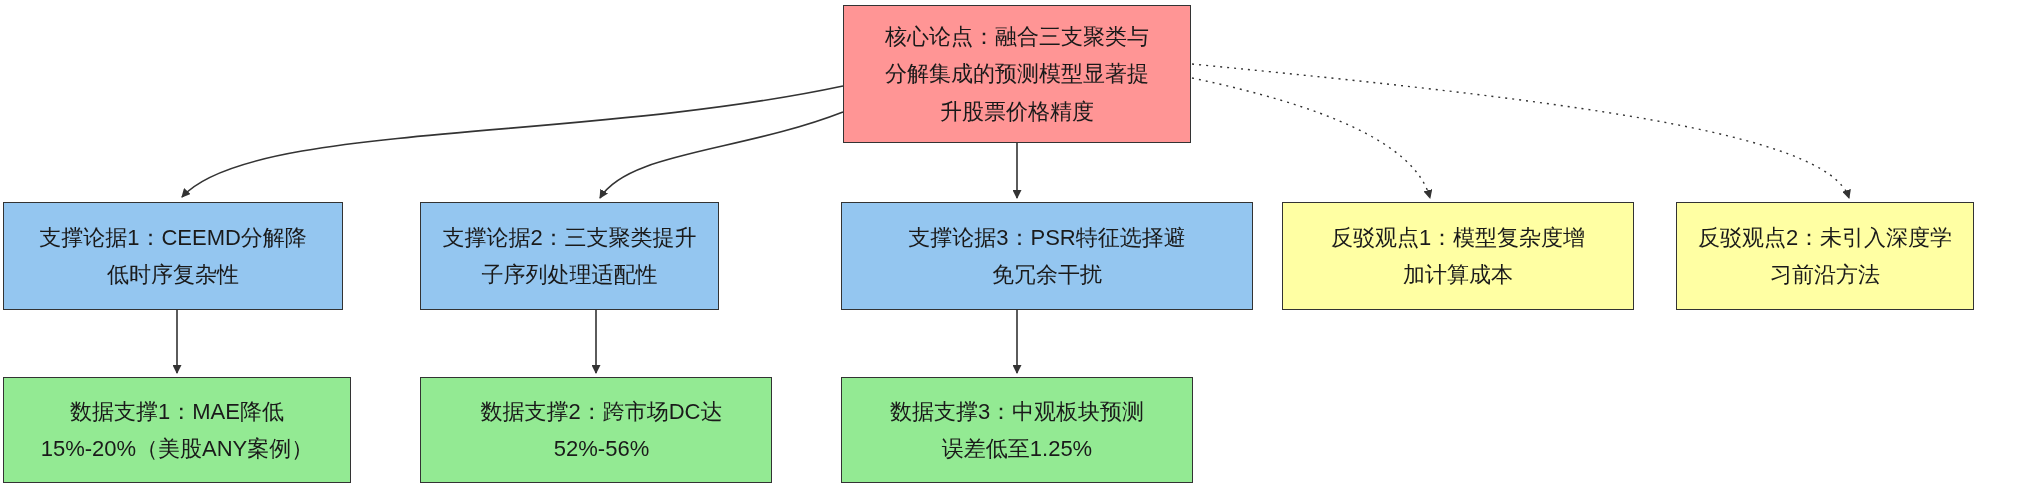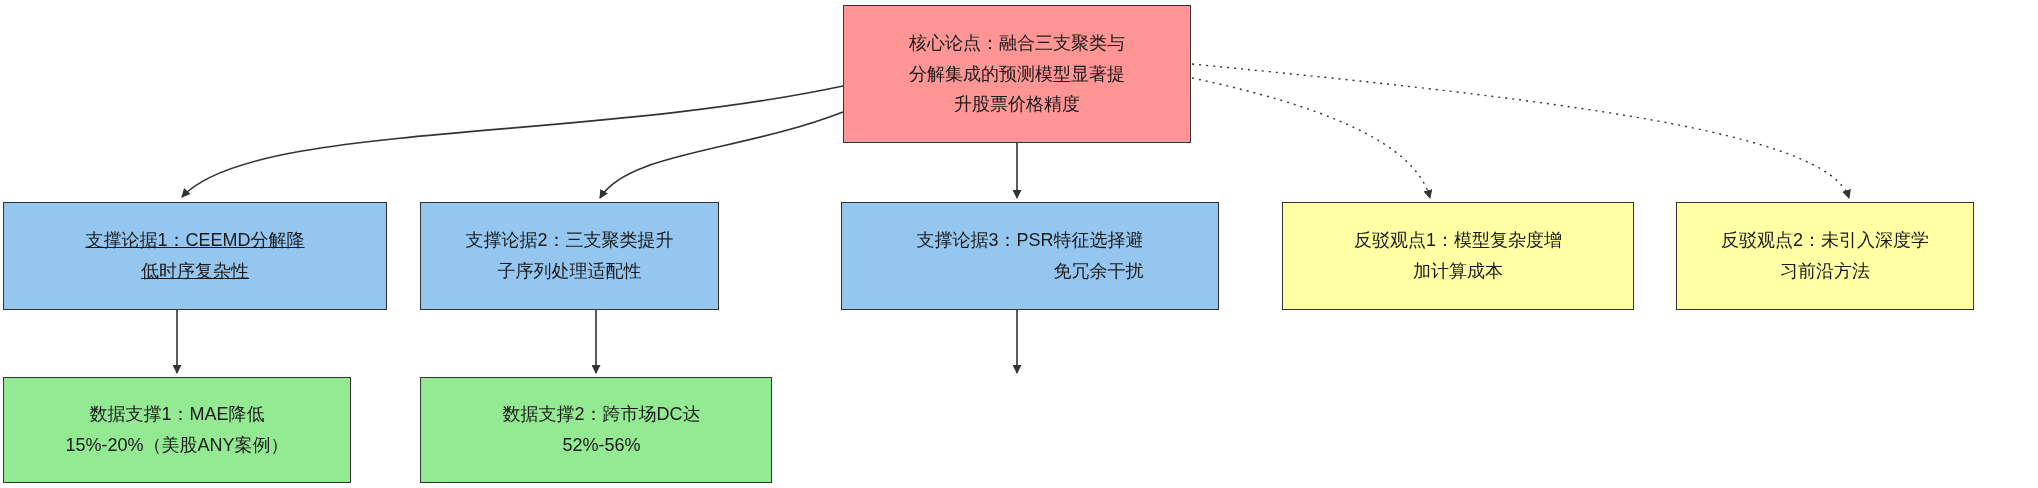--- a/index.html
+++ b/index.html
@@ -18,34 +18,34 @@
   }
   .edge { fill: none; stroke: #333333; stroke-width: 1.6px; }
   .edge.dotted { stroke-dasharray: 2 5; stroke-width: 1.4px; }
   .node {
     position: absolute;
     box-sizing: border-box;
     display: flex;
     align-items: center;
     justify-content: center;
     text-align: center;
-    font-size: 18px;
+    font-size: 22px;
     line-height: 1.7;
     color: #1a1a1a;
     border: 1px solid #333333;
     white-space: pre-line;
     padding: 6px 14px;
   }
   .node.core    { left: 843px;  top: 5px;   width: 348px; height: 138px; background: #ff9595; }
   .node.support { background: #94c6f0; }
   .node.counter { background: #ffffa3; }
   .node.data    { background: #93ea93; }
-  .node.support1 { left: 3px;    top: 202px; width: 384px; height: 108px; text-decoration: underline; }
+  .node.support1 { left: 3px;    top: 202px; width: 340px; height: 108px; }
   .node.support2 { left: 420px;  top: 202px; width: 299px; height: 108px; }
-  .node.support3 { left: 841px;  top: 202px; width: 378px; height: 108px; text-align: right; }
+  .node.support3 { left: 841px;  top: 202px; width: 412px; height: 108px; }
   .node.counter1 { left: 1256px; top: 202px; width: 352px; height: 108px; margin-left: 26px; }
   .node.counter2 { left: 1676px; top: 202px; width: 298px; height: 108px; }
   .node.data1    { left: 3px;    top: 377px; width: 348px; height: 106px; }
   .node.data2    { left: 420px;  top: 377px; width: 352px; height: 106px; padding-left: 25px; }
   .node.data3    { left: 841px;  top: 377px; width: 352px; height: 106px; }
 </style>
 </head>
 <body>
 
 <div class="canvas">
@@ -79,14 +79,16 @@
 
   <div class="node counter counter1">反驳观点1：模型复杂度增
 加计算成本</div>
   <div class="node counter counter2">反驳观点2：未引入深度学
 习前沿方法</div>
 
   <div class="node data data1">数据支撑1：MAE降低
 15%-20%（美股ANY案例）</div>
   <div class="node data data2">数据支撑2：跨市场DC达
 52%-56%</div>
+  <div class="node data data3">数据支撑3：中观板块预测
+误差低至1.25%</div>
 
 </div>
 
 </body></html>

